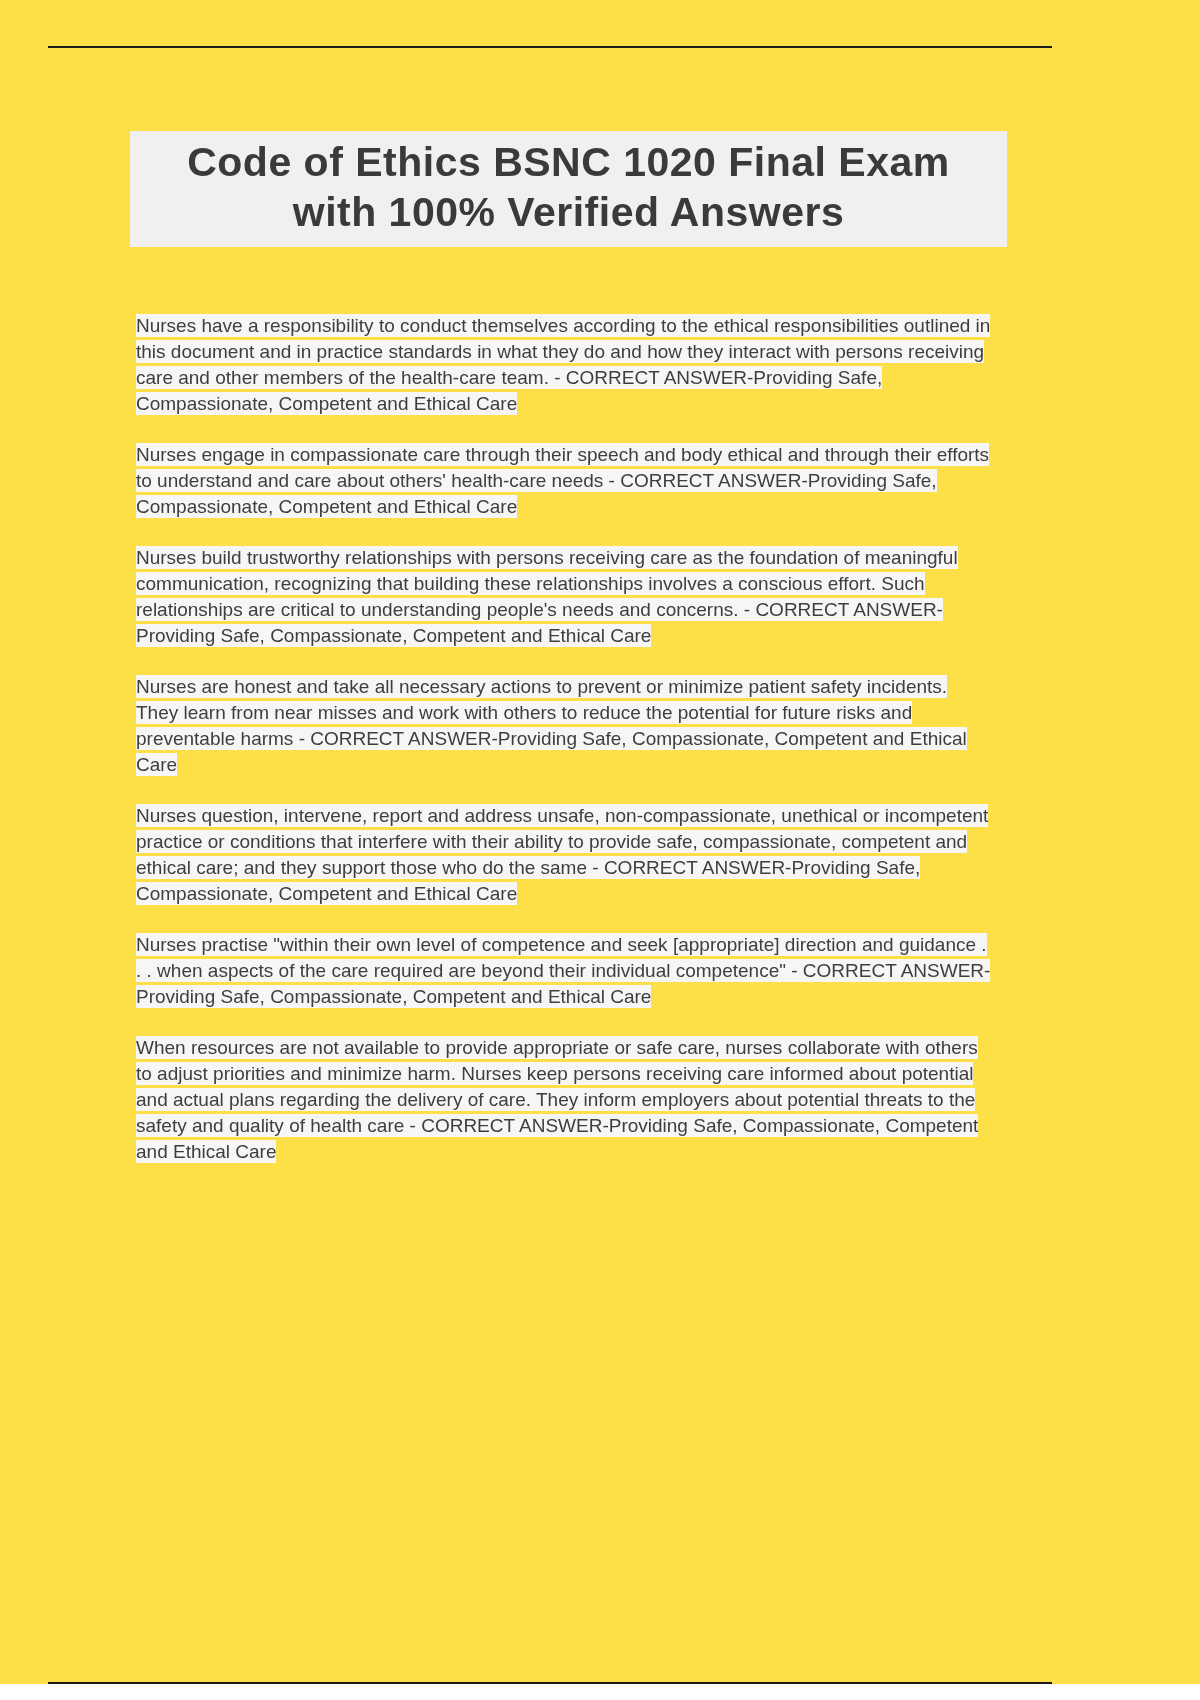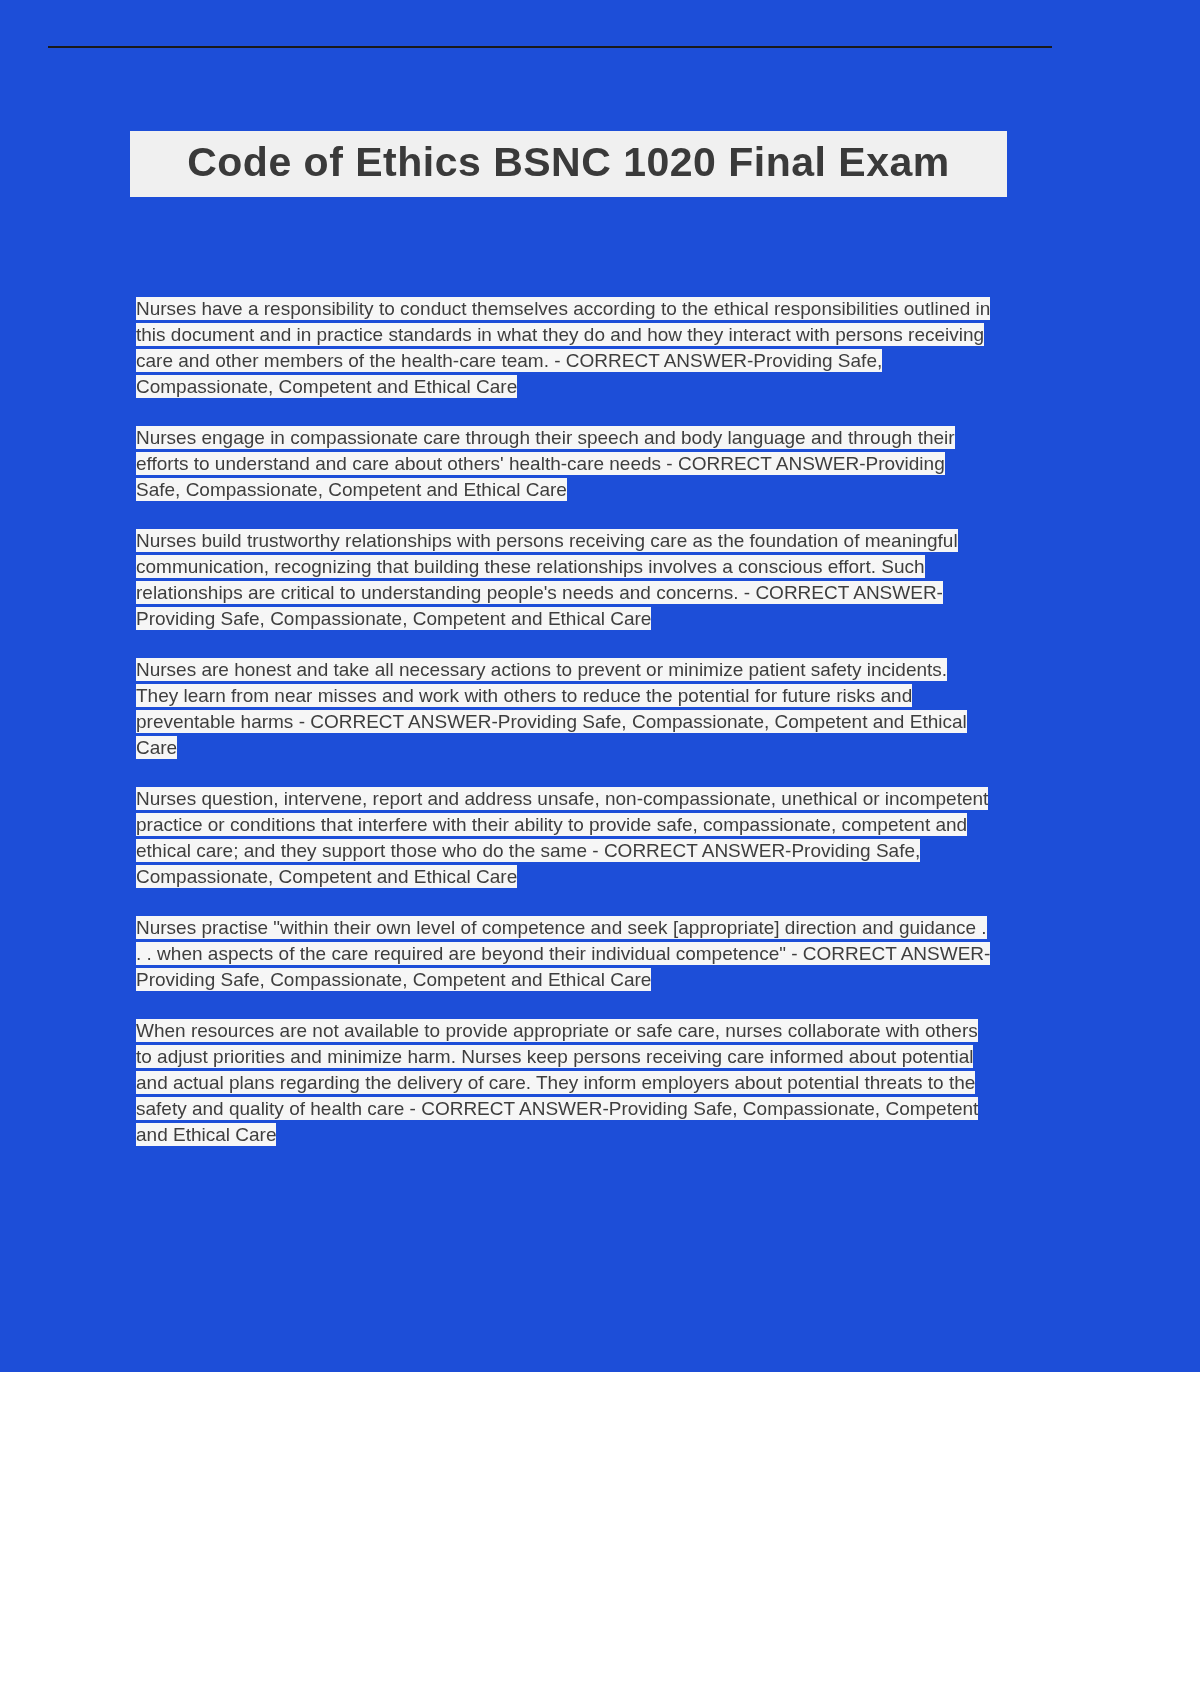--- a/index.html
+++ b/index.html
@@ -3,22 +3,22 @@
 <meta charset="utf-8">
 <style>
   html, body {
     margin: 0;
     padding: 0;
     background: #ffffff;
   }
   .page {
     position: relative;
     width: 1200px;
-    height: 1372px;
-    background: #1d4ed8;
+    height: 1684px;
+    background: #fde047;
     font-family: "Liberation Sans", sans-serif;
     overflow: hidden;
   }
   .rule {
     position: absolute;
     left: 48px;
     width: 1004px;
     height: 0;
     border-top: 2px solid #1a1a1a;
   }
@@ -38,21 +38,21 @@
     display: block;
     font-size: 41px;
     line-height: 50px;
     font-weight: bold;
     color: #3a3a3a;
     letter-spacing: 0.5px;
   }
 
   .body-text {
     position: absolute;
-    top: 296px;
+    top: 313px;
     left: 136px;
     width: 856px;
   }
   .body-text p {
     margin: 0 0 25px 0;
     font-size: 19px;
     line-height: 26px;
     color: #3e3e3e;
   }
   .body-text p span.hl {
@@ -62,25 +62,26 @@
 </style>
 </head>
 <body>
 
 <div class="page">
 
   <div class="rule rule-top"></div>
 
   <div class="title-block">
     <span class="title-line">Code of Ethics BSNC 1020 Final Exam</span>
+    <span class="title-line">with 100% Verified Answers</span>
   </div>
 
   <div class="body-text">
     <p><span class="hl">Nurses have a responsibility to conduct themselves according to the ethical responsibilities outlined in this document and in practice standards in what they do and how they interact with persons receiving care and other members of the health-care team. - CORRECT ANSWER-Providing Safe, Compassionate, Competent and Ethical Care</span></p>
-    <p><span class="hl">Nurses engage in compassionate care through their speech and body language and through their efforts to understand and care about others' health-care needs - CORRECT ANSWER-Providing Safe, Compassionate, Competent and Ethical Care</span></p>
+    <p><span class="hl">Nurses engage in compassionate care through their speech and body ethical and through their efforts to understand and care about others' health-care needs - CORRECT ANSWER-Providing Safe, Compassionate, Competent and Ethical Care</span></p>
     <p><span class="hl">Nurses build trustworthy relationships with persons receiving care as the foundation of meaningful communication, recognizing that building these relationships involves a conscious effort. Such relationships are critical to understanding people's needs and concerns. - CORRECT ANSWER-Providing Safe, Compassionate, Competent and Ethical Care</span></p>
     <p><span class="hl">Nurses are honest and take all necessary actions to prevent or minimize patient safety incidents. They learn from near misses and work with others to reduce the potential for future risks and preventable harms - CORRECT ANSWER-Providing Safe, Compassionate, Competent and Ethical Care</span></p>
     <p><span class="hl">Nurses question, intervene, report and address unsafe, non-compassionate, unethical or incompetent practice or conditions that interfere with their ability to provide safe, compassionate, competent and ethical care; and they support those who do the same - CORRECT ANSWER-Providing Safe, Compassionate, Competent and Ethical Care</span></p>
     <p><span class="hl">Nurses practise "within their own level of competence and seek [appropriate] direction and guidance . . . when aspects of the care required are beyond their individual competence" - CORRECT ANSWER-Providing Safe, Compassionate, Competent and Ethical Care</span></p>
     <p><span class="hl">When resources are not available to provide appropriate or safe care, nurses collaborate with others to adjust priorities and minimize harm. Nurses keep persons receiving care informed about potential and actual plans regarding the delivery of care. They inform employers about potential threats to the safety and quality of health care - CORRECT ANSWER-Providing Safe, Compassionate, Competent and Ethical Care</span></p>
   </div>
 
   <div class="rule rule-bottom"></div>
 
 </div>

